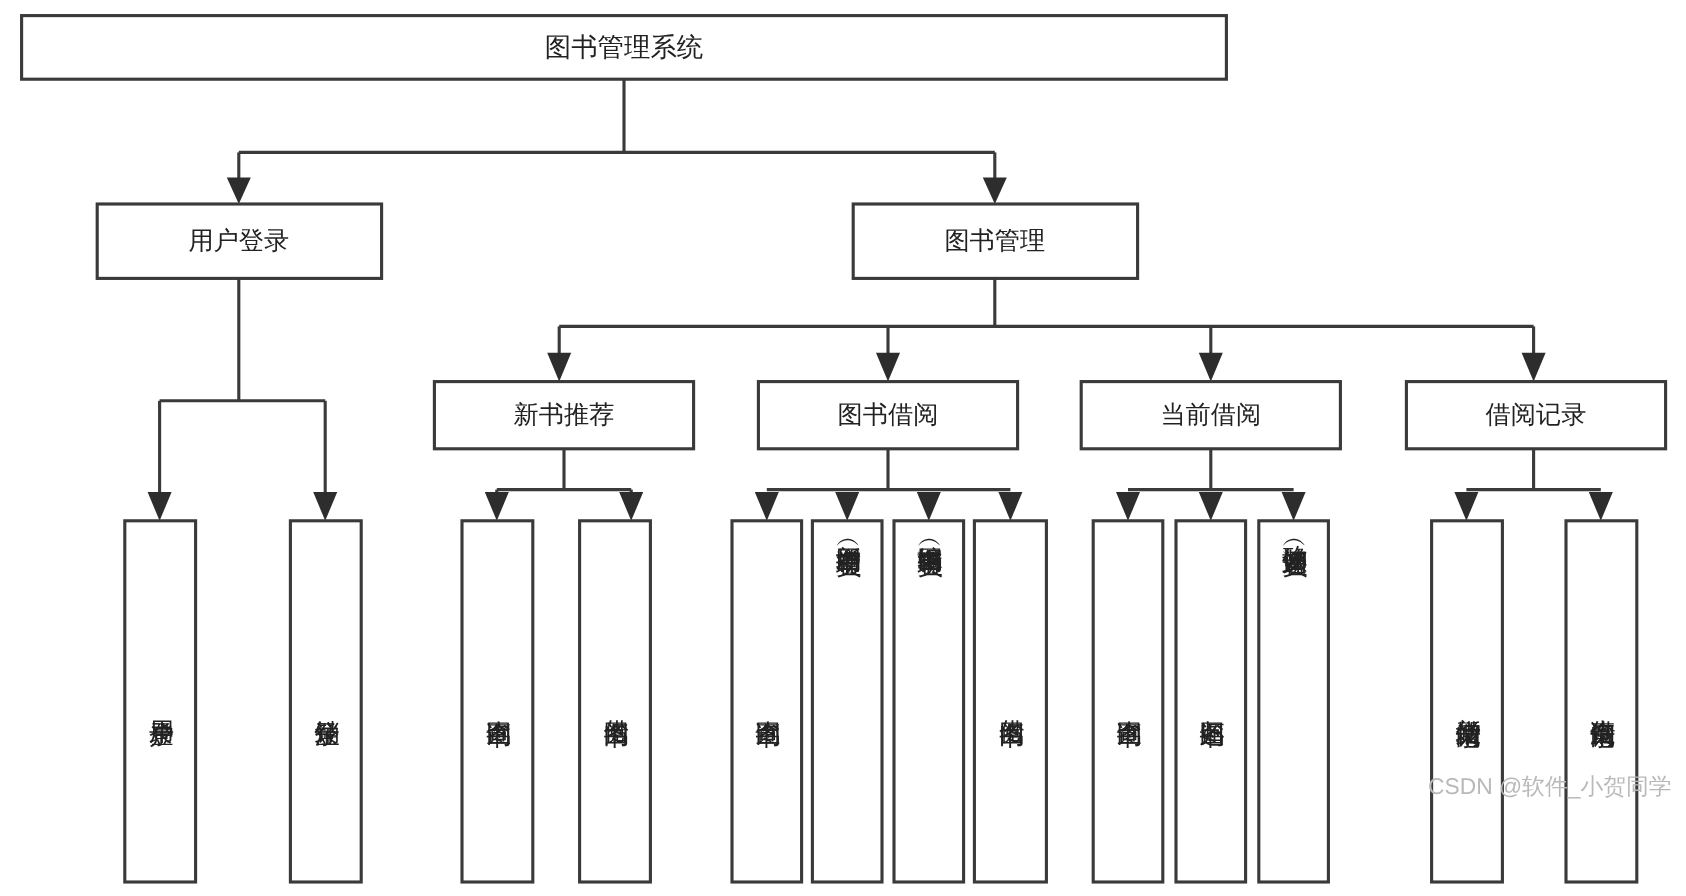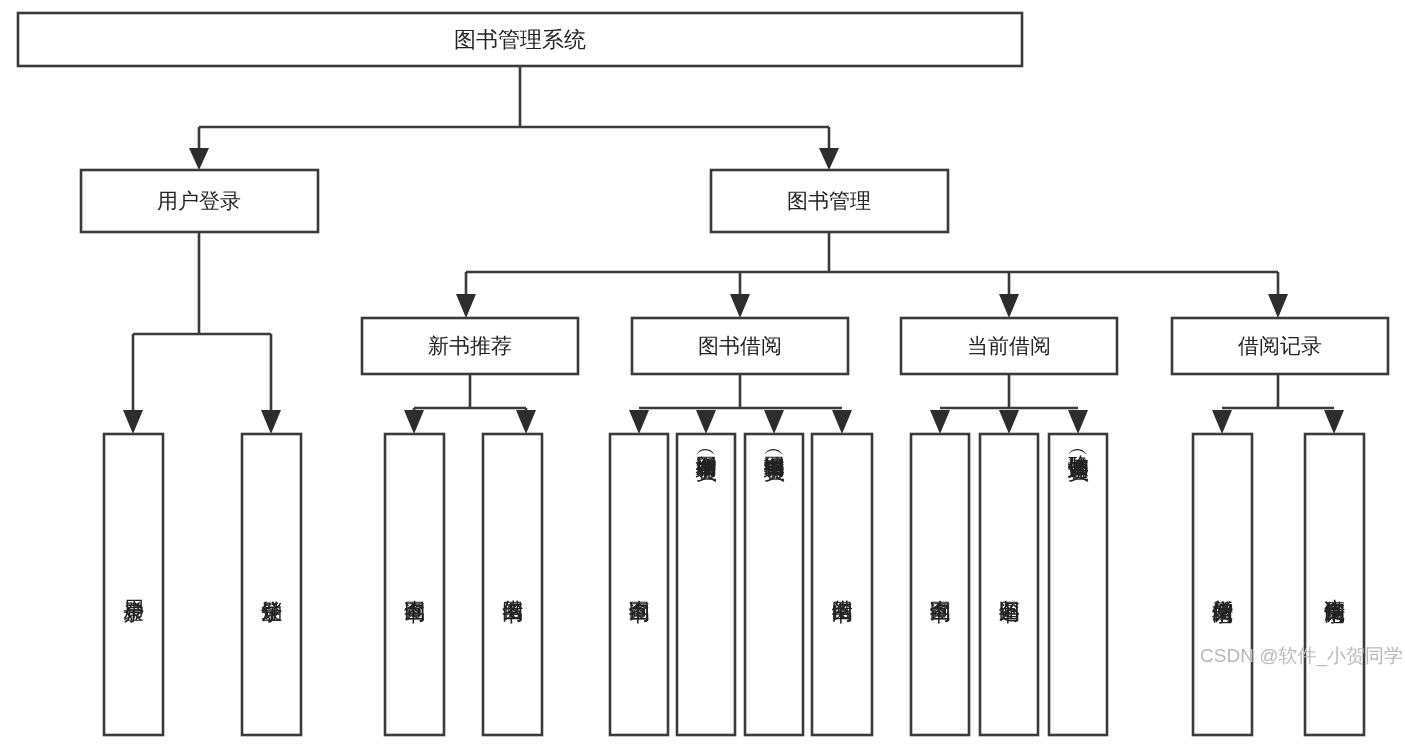--- a/index.html
+++ b/index.html
@@ -74,21 +74,21 @@
     justify-content: center;
     padding-top: 4px;
     box-sizing: border-box;
   }
   .leaf-fo-inner.center {
     align-items: center;
     padding-top: 0;
   }
   .watermark {
     position: absolute;
-    right: 2px;
+    right: 12px;
     bottom: 4px;
     font-family: "Liberation Sans", "DejaVu Sans", sans-serif;
     font-size: 19px;
     color: #b9b9b9;
     white-space: nowrap;
     user-select: none;
   }
 </style>
 </head>
 <body>

